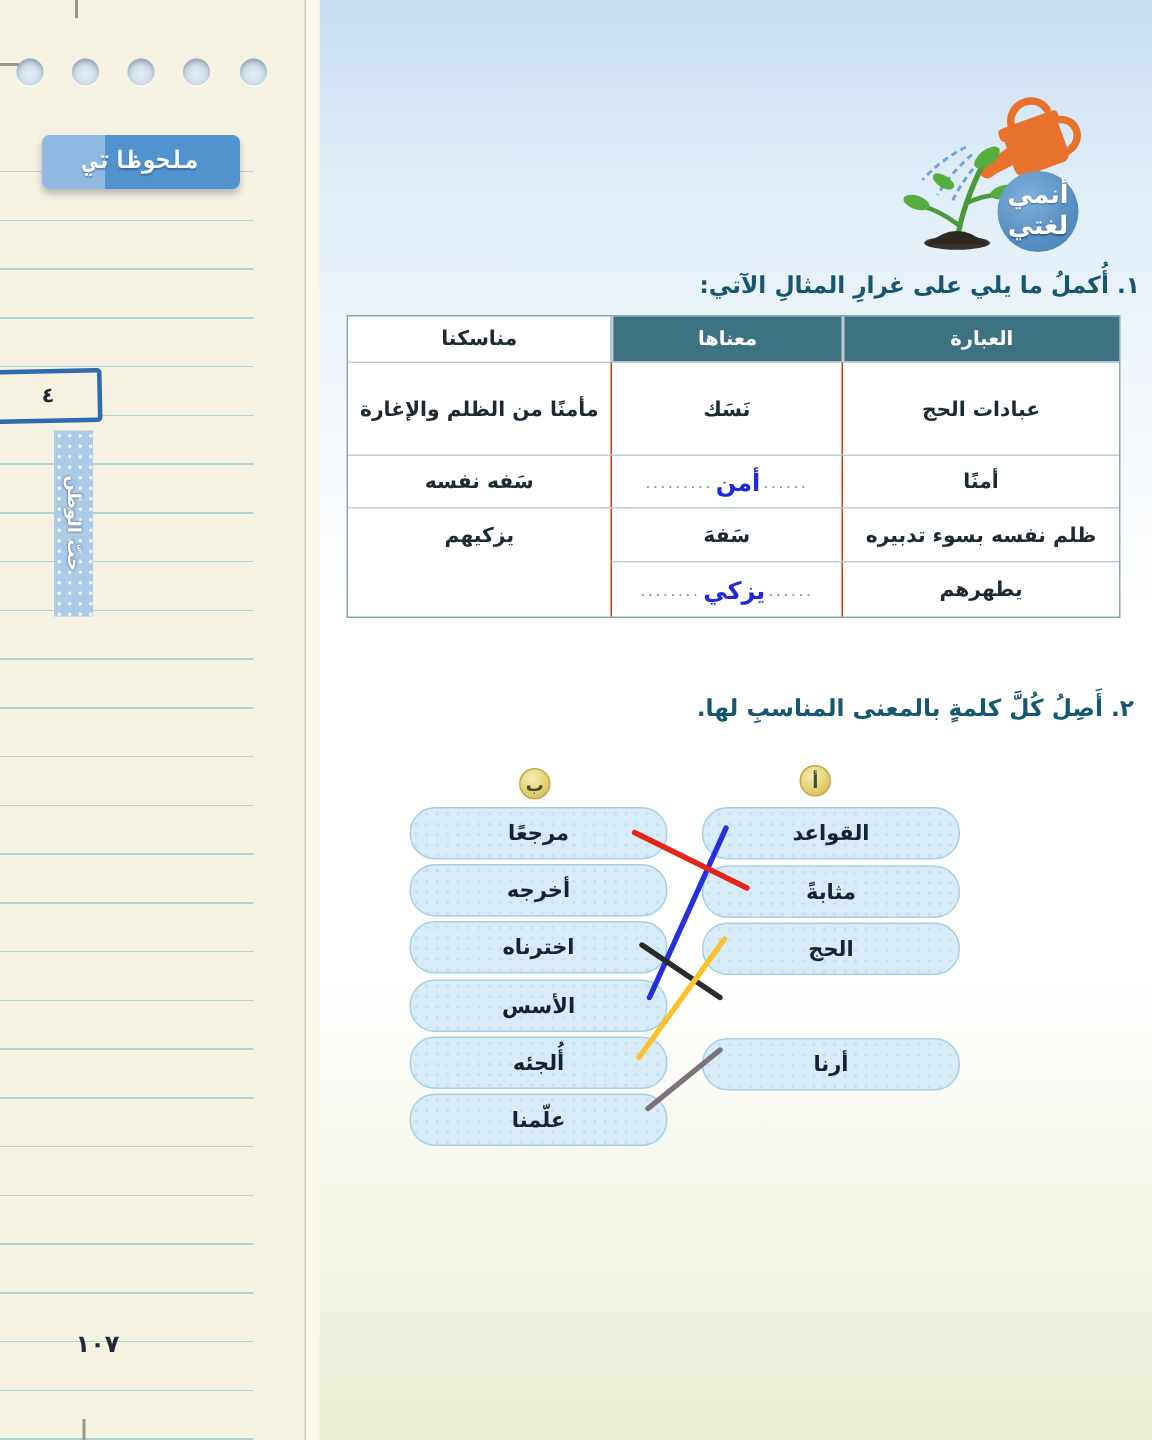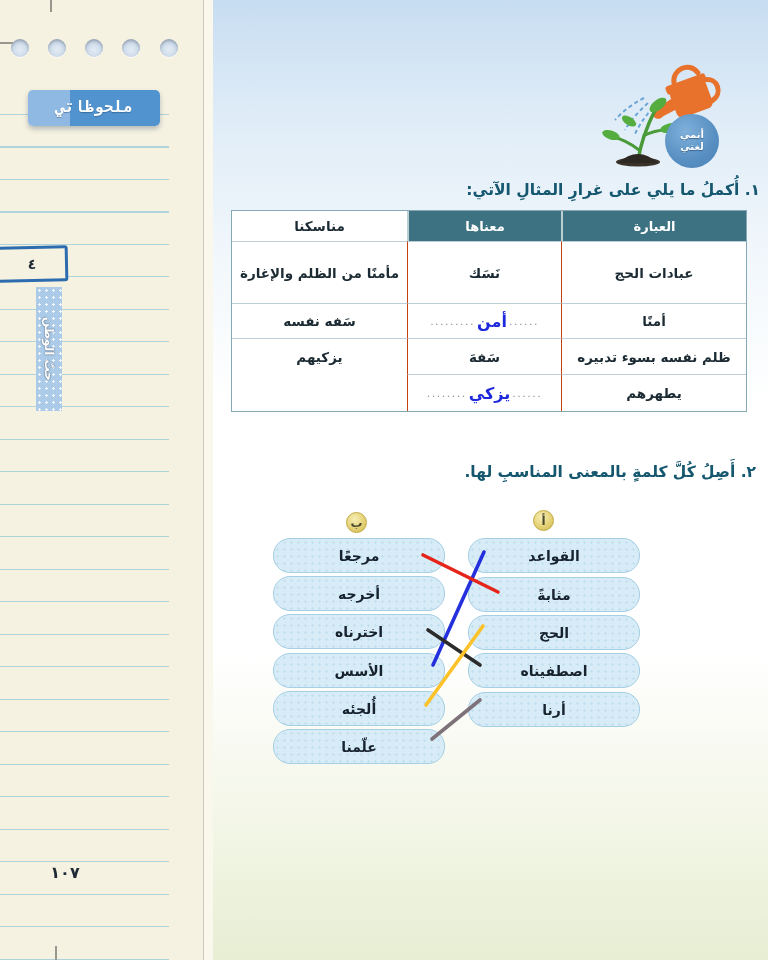--- a/index.html
+++ b/index.html
@@ -24,29 +24,29 @@
     text-shadow:0 1px 1px rgba(30,60,100,.4);font-family:Liberation Mono, monospace;}
   .unit-box{position:absolute;left:-4px;top:246px;width:66px;height:30px;
     border:3px solid #2e6cb0;border-radius:3px;background:#f6f2e1;
     transform:rotate(-1.2deg);color:#1e2a36;font-weight:bold;font-size:14px;
     line-height:30px;text-align:center;}
   .tape{position:absolute;left:36px;top:287px;width:26px;height:124px;background:#abcbe9;
     background-image:radial-gradient(rgba(255,255,255,.85) 1px,transparent 1.4px);
     background-size:7px 7px;display:flex;align-items:center;justify-content:center;}
   .tape-text{writing-mode:vertical-rl;text-orientation:mixed;color:#fff;font-size:12px;
     font-weight:bold;letter-spacing:2px;text-shadow:0 0 2px #5c6f82,0 0 1px #5c6f82;}
-  .pagenum{position:absolute;left:34px;top:863px;width:62px;text-align:center;
+  .pagenum{position:absolute;left:34px;top:886px;width:62px;text-align:center;
     color:#1e2a36;font-weight:bold;font-size:16px;letter-spacing:2px;}
   .regmark{position:absolute;background:#98988e;}
   
   .grow-svg{position:absolute;left:598px;top:58px;}
   .grow-badge{position:absolute;left:665px;top:114px;width:54px;height:54px;border-radius:50%;
     background:radial-gradient(circle at 38% 32%,#7fb0da 0%,#578fc2 60%,#4a82b6 100%);
     display:flex;flex-direction:column;align-items:center;justify-content:center;
-    color:#fff;font-weight:bold;font-size:10px;line-height:1.25;
+    color:#fff;font-weight:bold;font-size:17px;line-height:1.25;
     text-shadow:0 1px 1px rgba(20,50,90,.5);}
   
   .exh{position:absolute;margin:0;color:#14576e;font-size:15.5px;font-weight:bold;white-space:nowrap;}
   #ex1-heading{top:181px;right:563px;}   
   #ex2-heading{top:463px;right:566px;}
   .exh{right:auto;}
   #ex1-heading{left:auto;right:8px;}
   #ex2-heading{left:auto;right:12px;}
   
   .wtable{position:absolute;left:231px;top:210px;width:514px;display:grid;
@@ -149,21 +149,20 @@
   </div>
 
   <h2 class="exh" id="ex2-heading">٢. أَصِلُ كُلَّ كلمةٍ بالمعنى المناسبِ لها.</h2>
 
   <div class="colbadge" style="left:533px;top:510px">أ</div>
   <div class="colbadge" style="left:346px;top:512px">ب</div>
 
   <div class="pill colA" style="top:538px">القواعد</div>
   <div class="pill colA" style="top:577px">مثابةً</div>
   <div class="pill colA" style="top:615px">الحج</div>
-  <div class="pill colA" style="top:653px">اصطفيناه</div>
   <div class="pill colA" style="top:692px">أرنا</div>
 
   <div class="pill colB" style="top:538px">مرجعًا</div>
   <div class="pill colB" style="top:576px">أخرجه</div>
   <div class="pill colB" style="top:614px">اخترناه</div>
   <div class="pill colB" style="top:653px">الأسس</div>
   <div class="pill colB" style="top:729px">علّمنا</div>
   <div class="pill colB" style="top:691px">أُلجئه</div>
 
   <svg id="connections" viewBox="0 0 768 960">

